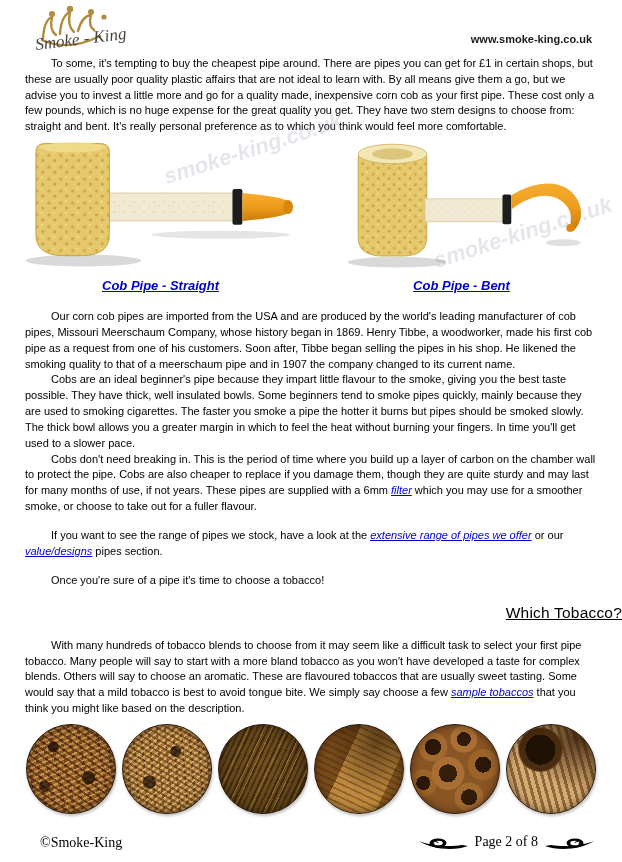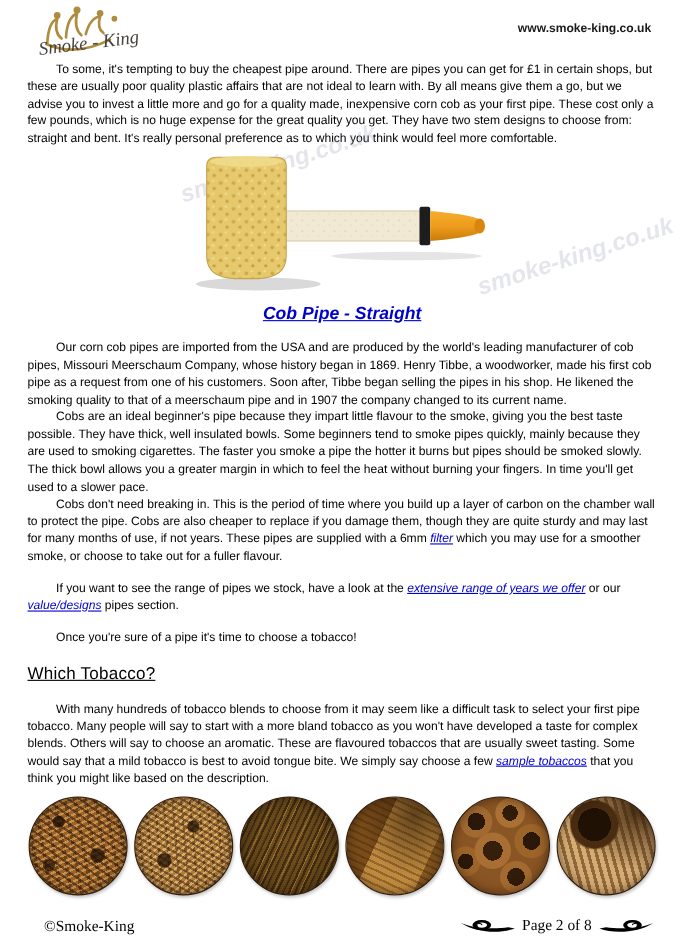--- a/index.html
+++ b/index.html
@@ -4,39 +4,39 @@
 <style>
   html,body{margin:0;padding:0;background:#888;}
   .page{
     position:relative;width:622px;height:862px;margin:0 auto;background:#fff;
     font-family:"Liberation Sans",sans-serif;font-size:11px;line-height:1.44;color:#000;
     overflow:hidden;
   }
   
   .header{position:relative;height:52px;}
   .logo{position:absolute;left:28px;top:4px;width:120px;height:52px;}
-  .site-url{position:absolute;right:30px;top:19px;font-size:11px;font-weight:bold;color:#1a1a1a;}
+  .site-url{position:absolute;right:30px;top:32px;font-size:11px;font-weight:bold;color:#1a1a1a;}
   
   p.body-par{margin:0 24px 0 25px;text-indent:26px;}
   p.body-par.gap{margin-top:13px;}
   .inline-link{color:#0000cc;font-style:italic;text-decoration:underline;cursor:pointer;}
   
   .small-caption{margin:15px 0 0 25px;font-size:9px;color:#111;}
   
   .pipes-row{position:relative;display:flex;margin:4px 10px 0 10px;height:158px;}
   .pipe-fig{position:relative;flex:1;display:flex;flex-direction:column;align-items:center;}
   .pipe-img{width:278px;height:132px;}
-  .pipe-link{margin-top:6px;font-size:16px;font-weight:bold;}
+  .pipe-link{margin-top:6px;font-size:13px;font-weight:bold;}
   .watermark{position:absolute;font-size:22px;font-weight:bold;font-style:italic;
     color:rgba(160,165,185,0.28);transform:rotate(-18deg);pointer-events:none;white-space:nowrap;}
   .wm1{left:150px;top:-6px;}
   .wm2{left:420px;top:78px;}
   
-  h2.tobacco-heading{margin:14px 0 0 25px;font-size:15.5px;font-weight:normal;
-    text-decoration:underline;letter-spacing:0.2px;}
+  h2.tobacco-heading{margin:14px 0 0 13px;font-size:15.5px;font-weight:normal;
+    text-decoration:underline;letter-spacing:0.2px;text-align:right;}
   
   .cuts-row{display:flex;justify-content:space-between;margin:7px 26px 0 26px;}
   .cut{display:flex;flex-direction:column;align-items:center;width:90px;}
   .cut-circle{width:88px;height:88px;border-radius:50%;border:1px solid #2e1c0c;
     box-shadow:inset 0 0 10px rgba(30,15,5,.55), 1px 2px 3px rgba(0,0,0,.25);cursor:pointer;}
   .cut-ribbon{background-color:#9c6227;background-image:
     radial-gradient(circle at 30% 25%,rgba(30,16,5,.8) 0 5px,transparent 6px),
     radial-gradient(circle at 70% 60%,rgba(35,18,6,.8) 0 6px,transparent 7px),
     radial-gradient(circle at 20% 70%,rgba(30,16,5,.7) 0 5px,transparent 6px),
     repeating-linear-gradient(35deg,rgba(35,18,6,.5) 0 2px,transparent 2px 6px),
@@ -64,21 +64,21 @@
     radial-gradient(circle at 14% 66%,#2c1808 0 7px,#9c6429 7px 13px,transparent 14px),
     radial-gradient(circle at 66% 82%,#311c09 0 8px,#a26a30 8px 14px,transparent 15px);}
   .cut-rope{background-color:#c1955c;background-image:
     radial-gradient(circle at 38% 28%,#1f1204 0 15px,#4a2c10 15px 21px,transparent 23px),
     radial-gradient(ellipse at 80% 15%,rgba(60,35,12,.85),transparent 50%),
     repeating-linear-gradient(75deg,rgba(95,58,22,.5) 0 3px,rgba(228,190,135,.55) 3px 7px);}
   
   .footer{position:absolute;left:0;right:0;bottom:8px;height:22px;
     font-family:"Liberation Serif",serif;font-size:14px;}
   .copyright{position:absolute;left:40px;top:1px;}
-  .pager{position:absolute;right:26px;top:0;display:flex;align-items:flex-start;gap:4px;}
+  .pager{position:absolute;right:26px;top:0;display:flex;align-items:flex-end;gap:4px;}
   .pager-text{padding:0 2px;}
   .swirl{width:52px;height:18px;}
 </style>
 </head>
 <body>
 
 <div class="page">
 
   <div class="header">
     <svg class="logo" viewBox="0 0 120 52">
@@ -131,27 +131,41 @@
         <rect x="88" y="54" width="130" height="28" fill="url(#shankTex)" stroke="#d9cda6" stroke-width="1"></rect>
         <path d="M14 12 Q14 4 24 4 L78 4 Q88 4 88 12 L88 96 Q88 116 62 117 L40 117 Q14 116 14 96 Z" fill="url(#cobTex)" stroke="#c7a24a" stroke-width="1"></path>
         <ellipse cx="51" cy="8" rx="34" ry="5" fill="#f0dc8c" opacity="0.9"></ellipse>
         <rect x="212" y="50" width="10" height="36" rx="2" fill="#1d1d1d"></rect>
         <path d="M222 54 C244 56 258 58 266 61 C271 62.5 271 73.5 266 75 C258 78 244 80 222 82 Z" fill="url(#amber)"></path>
         <ellipse cx="268" cy="68" rx="5" ry="7" fill="#d9860f"></ellipse>
       </svg>
       <a class="inline-link pipe-link">Cob Pipe - Straight</a>
     </div>
 
+    <div class="pipe-fig">
+      <svg class="pipe-img" viewBox="0 0 280 150">
+        <ellipse cx="66" cy="140" rx="56" ry="6" fill="rgba(0,0,0,0.15)"></ellipse>
+        <ellipse cx="255" cy="118" rx="20" ry="4" fill="rgba(0,0,0,0.12)"></ellipse>
+        <path d="M22 22 Q22 12 34 12 L88 12 Q100 12 100 22 L100 112 Q100 132 74 133 L48 133 Q22 132 22 112 Z" fill="url(#cobTex)" stroke="#c7a24a" stroke-width="1"></path>
+        <ellipse cx="61" cy="17" rx="39" ry="11" fill="#f3e7b4" stroke="#cdb468" stroke-width="1"></ellipse>
+        <ellipse cx="61" cy="17" rx="23" ry="6.5" fill="#dec57c"></ellipse>
+        <rect x="98" y="68" width="92" height="26" fill="url(#shankTex)" stroke="#d9cda6" stroke-width="1"></rect>
+        <rect x="186" y="63" width="10" height="34" rx="2" fill="#1d1d1d"></rect>
+        <path d="M196 64 C218 50 244 46 259 56 C276 67 281 90 268 103 C266 105 261 106 260 103 C268 92 264 76 249 68 C234 60 214 66 196 80 Z" fill="url(#amber)"></path>
+        <circle cx="263" cy="101" r="4.5" fill="#e08912"></circle>
+      </svg>
+      <a class="inline-link pipe-link">Cob Pipe - Bent</a>
+    </div>
   </div>
 
   <p class="body-par" style="margin-top:12px">Our corn cob pipes are imported from the USA and are produced by the world's leading manufacturer of cob pipes, Missouri Meerschaum Company, whose history began in 1869. Henry Tibbe, a woodworker, made his first cob pipe as a request from one of his customers. Soon after, Tibbe began selling the pipes in his shop. He likened the smoking quality to that of a meerschaum pipe and in 1907 the company changed to its current name.</p>
   <p class="body-par">Cobs are an ideal beginner's pipe because they impart little flavour to the smoke, giving you the best taste possible. They have thick, well insulated bowls. Some beginners tend to smoke pipes quickly, mainly because they are used to smoking cigarettes. The faster you smoke a pipe the hotter it burns but pipes should be smoked slowly. The thick bowl allows you a greater margin in which to feel the heat without burning your fingers. In time you'll get used to a slower pace.</p>
   <p class="body-par"><span>Cobs don't need breaking in. This is the period of time where you build up a layer of carbon on the chamber wall to protect the pipe. Cobs are also cheaper to replace if you damage them, though they are quite sturdy and may last for many months of use, if not years. These pipes are supplied with a 6mm </span><a class="inline-link">filter</a><span> which you may use for a smoother smoke, or choose to take out for a fuller flavour.</span></p>
 
-  <p class="body-par gap"><span>If you want to see the range of pipes we stock, have a look at the </span><a class="inline-link">extensive range of years we offer</a><span> or our </span><a class="inline-link">value/designs</a><span> pipes section.</span></p>
+  <p class="body-par gap"><span>If you want to see the range of pipes we stock, have a look at the </span><a class="inline-link">extensive range of pipes we offer</a><span> or our </span><a class="inline-link">value/designs</a><span> pipes section.</span></p>
 
   <p class="body-par gap">Once you're sure of a pipe it's time to choose a tobacco!</p>
 
   <h2 class="tobacco-heading">Which Tobacco?</h2>
 
   <p class="body-par gap"><span>With many hundreds of tobacco blends to choose from it may seem like a difficult task to select your first pipe tobacco. Many people will say to start with a more bland tobacco as you won't have developed a taste for complex blends. Others will say to choose an aromatic. These are flavoured tobaccos that are usually sweet tasting. Some would say that a mild tobacco is best to avoid tongue bite. We simply say choose a few </span><a class="inline-link">sample tobaccos</a><span> that you think you might like based on the description.</span></p>
 
 
 
   <div class="cuts-row">

